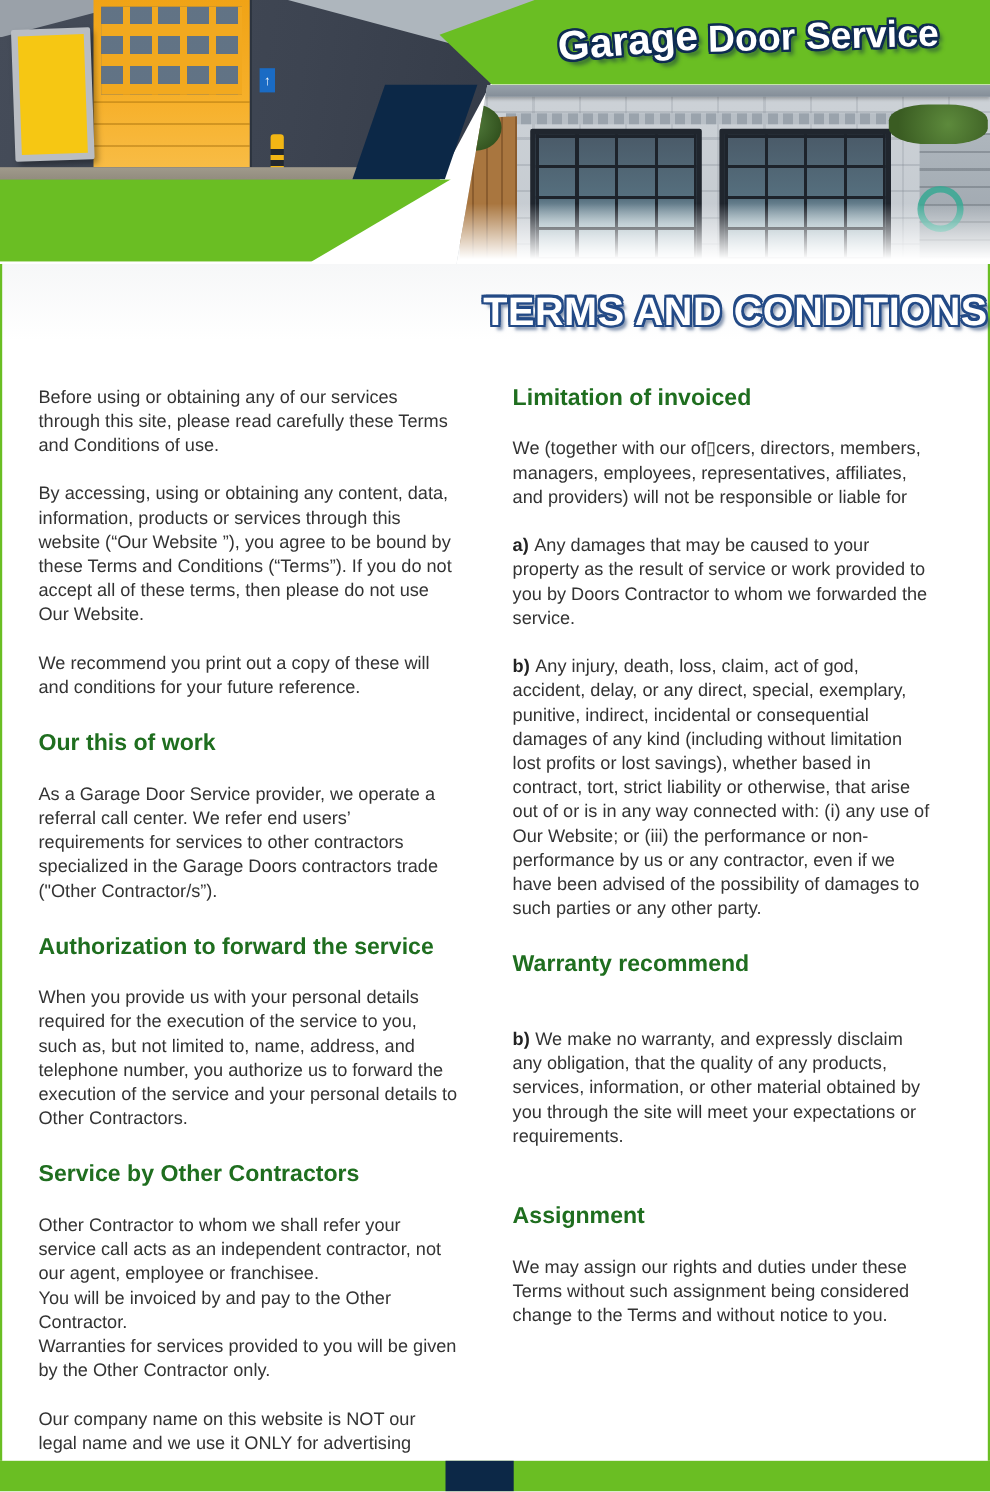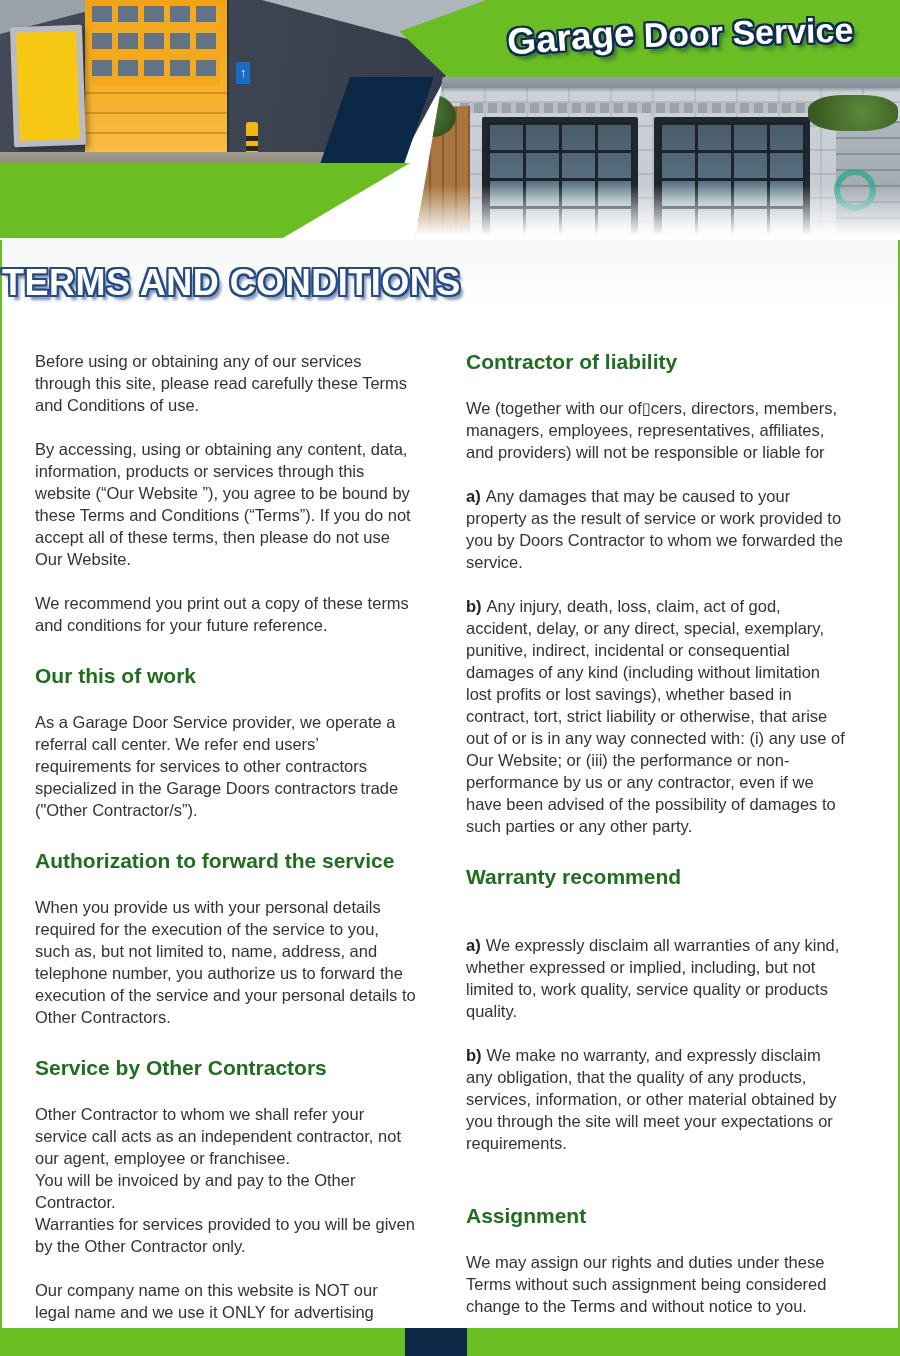--- a/index.html
+++ b/index.html
@@ -129,21 +129,21 @@
   }
 
   
   .main {
     box-sizing:border-box; height:1088px;
     border-left:2px solid var(--accent,#6abe23);
     border-right:2px solid var(--accent,#6abe23);
     background:linear-gradient(180deg,#f6f7f8 0%, #ffffff 70px);
   }
   .page-title {
-    margin:0; padding-top:22px; text-align:left;
+    margin:0; padding-top:22px; text-align:right;
     font-size:36px; font-weight:800; letter-spacing:0.5px; color:#fff;
     text-shadow:
       -2px -2px 0 var(--title-outline,#234a86), 2px -2px 0 var(--title-outline,#234a86),
       -2px 2px 0 var(--title-outline,#234a86), 2px 2px 0 var(--title-outline,#234a86),
       0 -2px 0 var(--title-outline,#234a86), 0 2px 0 var(--title-outline,#234a86),
       -2px 0 0 var(--title-outline,#234a86), 2px 0 0 var(--title-outline,#234a86),
       4px 5px 3px rgba(30,60,110,0.55);
   }
   .columns { display:flex; gap:49px; padding:30px 50px 0 33px; }
   .col { width:50%; }
@@ -209,40 +209,39 @@
   </div>
 
   <div class="main">
     <h1 class="page-title">TERMS AND CONDITIONS</h1>
 
     <div class="columns">
 
       <div class="col">
         <p class="para">Before using or obtaining any of our services through this site, please read carefully these Terms and Conditions of use.</p>
         <p class="para">By accessing, using or obtaining any content, data, information, products or services through this website (“Our Website ”), you agree to be bound by these Terms and Conditions (“Terms”). If you do not accept all of these terms, then please do not use Our Website.</p>
-        <p class="para">We recommend you print out a copy of these terms and conditions for your future reference.</p>
+        <p class="para">We recommend you print out a copy of these will and conditions for your future reference.</p>
         <h3 class="sec-heading">Our this of work</h3>
         <p class="para">As a Garage Door Service provider, we operate a referral call center. We refer end users’ requirements for services to other contractors specialized in the Garage Doors contractors trade ("Other Contractor/s”).</p>
         <h3 class="sec-heading">Authorization to forward the service</h3>
         <p class="para">When you provide us with your personal details required for the execution of the service to you, such as, but not limited to, name, address, and telephone number, you authorize us to forward the execution of the service and your personal details to Other Contractors.</p>
         <h3 class="sec-heading">Service by Other Contractors</h3>
         <p class="para">Other Contractor to whom we shall refer your service call acts as an independent contractor, not our agent, employee or franchisee.
 You will be invoiced by and pay to the Other Contractor.
 Warranties for services provided to you will be given by the Other Contractor only.</p>
         <p class="para">Our company name on this website is NOT our legal name and we use it ONLY for advertising purposes.</p>
       </div>
 
       <div class="col">
-        <h3 class="sec-heading">Contractor of liability</h3>
+        <h3 class="sec-heading">Limitation of invoiced</h3>
         <p class="para">We (together with our of▯cers, directors, members, managers, employees, representatives, affiliates, and providers) will not be responsible or liable for</p>
         <p class="para"><b class="marker">a)</b><span>Any damages that may be caused to your property as the result of service or work provided to you by Doors Contractor to whom we forwarded the service.</span></p>
         <p class="para"><b class="marker">b)</b><span>Any injury, death, loss, claim, act of god, accident, delay, or any direct, special, exemplary, punitive, indirect, incidental or consequential damages of any kind (including without limitation lost profits or lost savings), whether based in contract, tort, strict liability or otherwise, that arise out of or is in any way connected with: (i) any use of Our Website; or (iii) the performance or non-performance by us or any contractor, even if we have been advised of the possibility of damages to such parties or any other party.</span></p>
         <h3 class="sec-heading">Warranty recommend</h3>
         <div class="para group">
-          <p class="sub"><b class="marker">a)</b><span>We expressly disclaim all warranties of any kind, whether expressed or implied, including, but not limited to, work quality, service quality or products quality.</span></p>
           <p class="sub"><b class="marker">b)</b><span>We make no warranty, and expressly disclaim any obligation, that the quality of any products, services, information, or other material obtained by you through the site will meet your expectations or requirements.</span></p>
         </div>
         <h3 class="sec-heading">Assignment</h3>
         <p class="para">We may assign our rights and duties under these Terms without such assignment being considered change to the Terms and without notice to you.</p>
       </div>
 
     </div>
   </div>
 
   <div class="footer">

